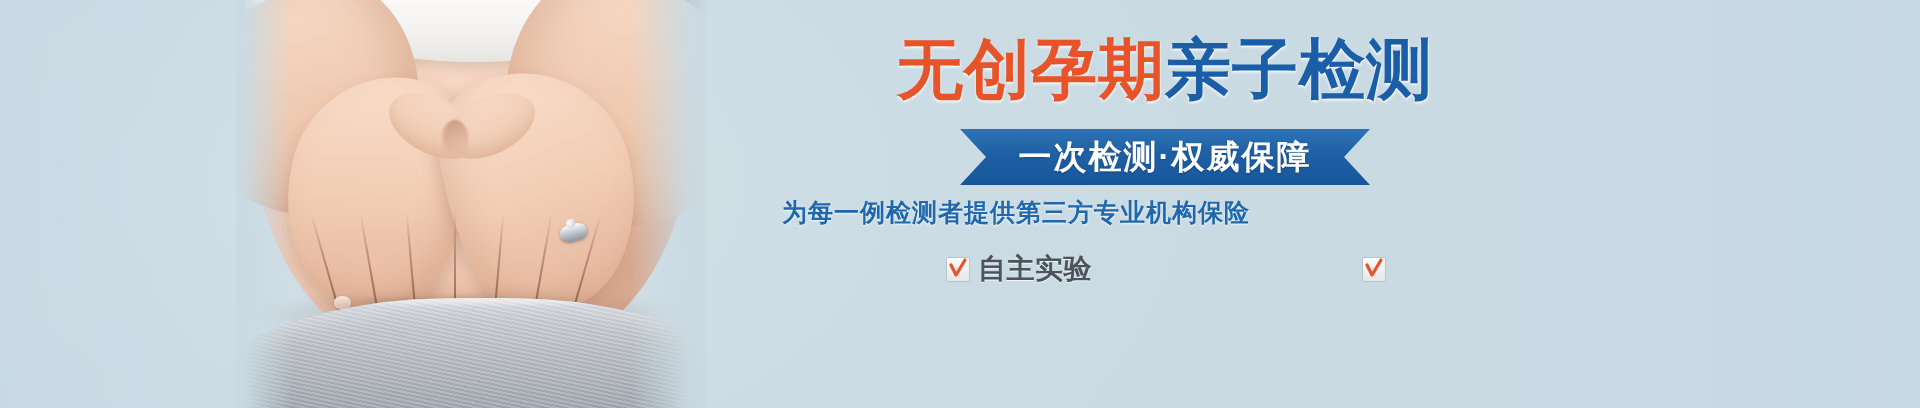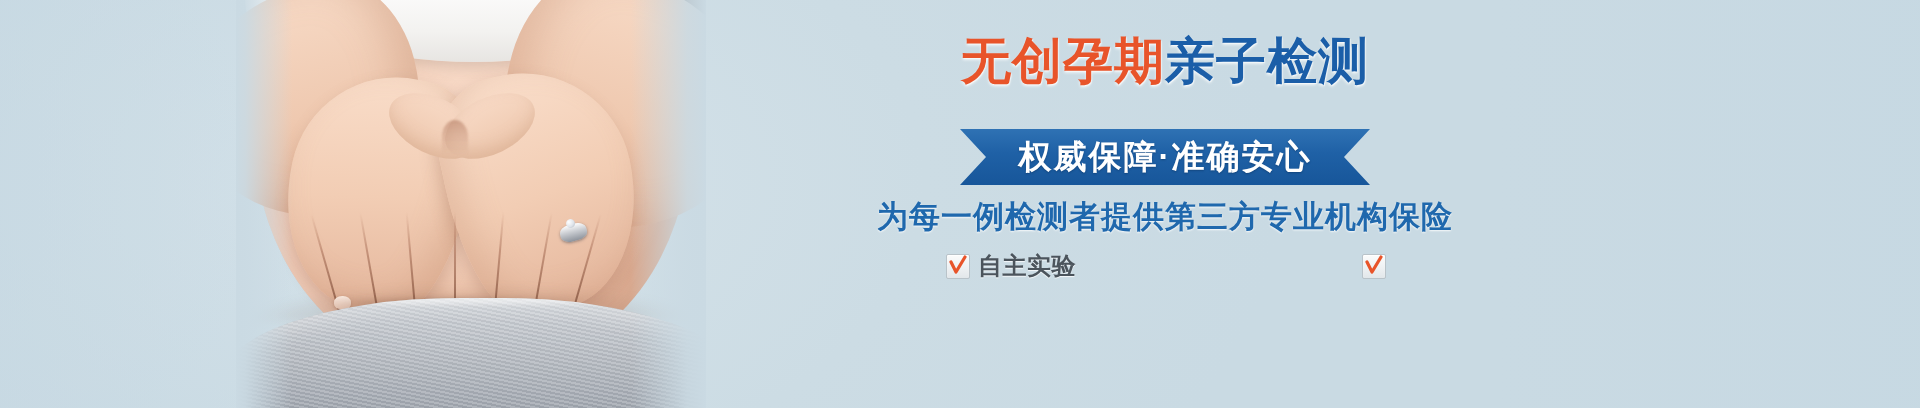--- a/index.html
+++ b/index.html
@@ -258,21 +258,21 @@
     width: 790px;
     height: 408px;
   }
 
   .headline {
     position: absolute;
     left: 0;
     top: 36px;
     width: 790px;
     text-align: center;
-    font-size: 50px;
+    font-size: 66px;
     line-height: 1;
     font-weight: bold;
     letter-spacing: 1px;
     white-space: nowrap;
   }
   .headline .h-orange {
     color: #e8542a;
     text-shadow: 0 2px 3px rgba(255,255,255,0.75), 1px 1px 0 rgba(255,255,255,0.45);
   }
   .headline .h-blue {
@@ -297,25 +297,25 @@
     color: #ffffff;
     font-size: 33px;
     font-weight: bold;
     letter-spacing: 2px;
     white-space: nowrap;
     text-shadow: 0 1px 2px rgba(10,45,85,0.45);
   }
 
   .subheadline {
     position: absolute;
-    left: 0;
+    left: 12px;
     top: 196px;
     width: 790px;
-    text-align: center;
-    font-size: 31px;
+    text-align: left;
+    font-size: 25px;
     font-weight: bold;
     letter-spacing: 1px;
     color: #1f68ad;
     white-space: nowrap;
     text-shadow: 0 1px 2px rgba(255,255,255,0.85);
   }
 
   .features {
     position: absolute;
     left: 176px;
@@ -336,21 +336,21 @@
     width: 22px;
     height: 23px;
     border: 1px solid #b9c3c9;
     border-radius: 2px;
     background: linear-gradient(180deg, #fbfcfc 0%, #eef1f3 55%, #e2e7ea 100%);
     flex: 0 0 auto;
     box-shadow: inset 0 1px 1px rgba(255,255,255,0.9);
   }
   .checkbox svg { position: absolute; left: 1px; top: 0px; }
   .feature-label {
-    font-size: 24px;
+    font-size: 28px;
     font-weight: bold;
     color: #4b545c;
     letter-spacing: .5px;
     text-shadow: 0 1px 1px rgba(255,255,255,0.8);
   }
 </style>
 </head>
 <body>
 
 <div class="banner">
@@ -405,21 +405,21 @@
     <div class="photo-feather"></div>
   </div>
 
   <div class="content">
 
     <div class="headline">
       <span class="h-orange">无创孕期</span><span class="h-blue">亲子检测</span>
     </div>
 
     <div class="ribbon">
-      <span class="ribbon-text">权威保障·准确安心</span>
+      <span class="ribbon-text">一次检测·权威保障</span>
     </div>
 
     <div class="subheadline">为每一例检测者提供第三方专业机构保险</div>
 
     <div class="features">
 
       <div class="feature">
         <span class="checkbox">
           <svg width="20" height="22" viewBox="0 0 20 22" aria-hidden="true">
             <path d="M3 7 L8 17 L17 2" fill="none" stroke="#e8542a" stroke-width="3.2" stroke-linecap="round" stroke-linejoin="round"></path>

